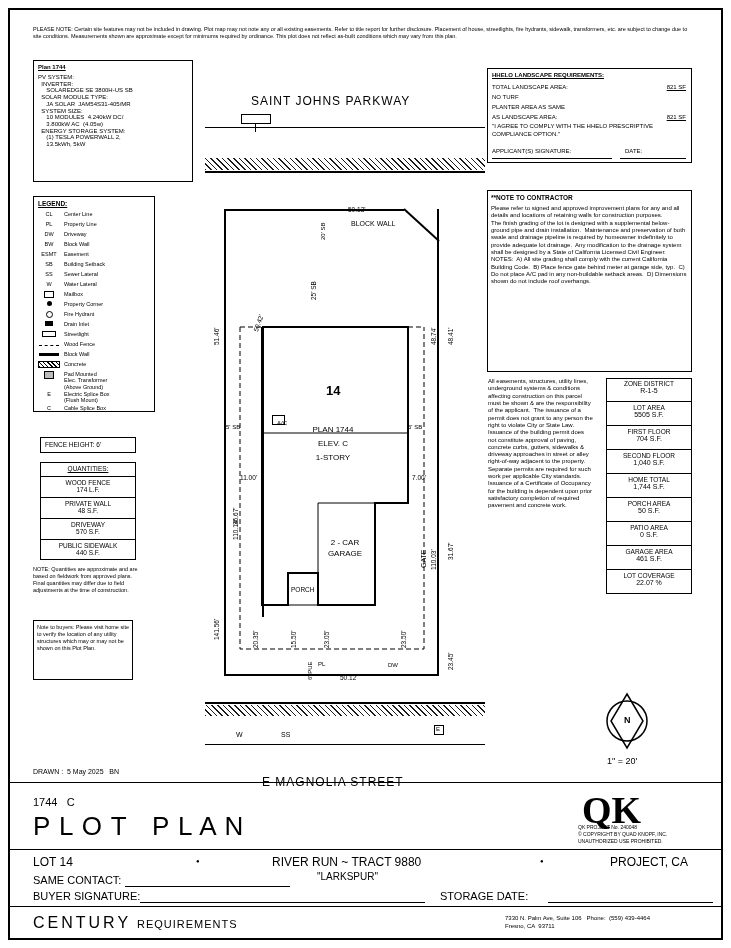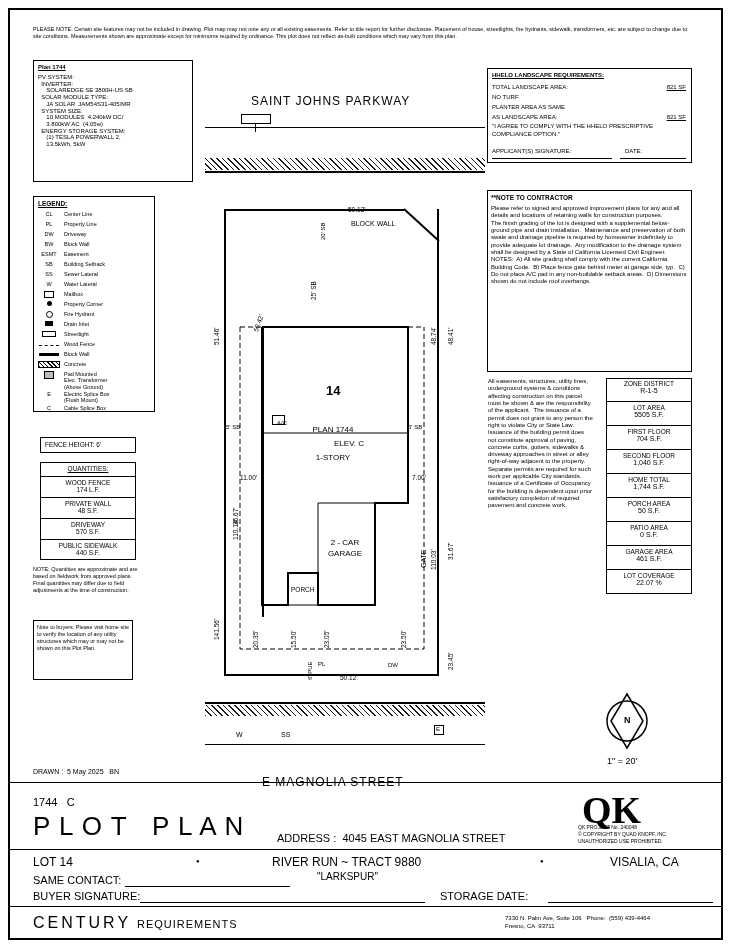--- a/index.html
+++ b/index.html
@@ -253,21 +253,21 @@
   <svg style="position:absolute;left:255px;top:320px;width:170px;height:310px;">
     <polyline points="7,7 153,7 153,183 120,183 120,285 63,285 63,253 33,253 33,285 7,285 7,7" fill="none" stroke="#000" stroke-width="2"></polyline>
     <line x1="7" y1="113" x2="153" y2="113" stroke="#000" stroke-width="1"></line>
     <line x1="63" y1="183" x2="120" y2="183" stroke="#000" stroke-width="1"></line>
     <line x1="63" y1="183" x2="63" y2="285" stroke="#000" stroke-width="1"></line>
     <rect x="33" y="253" width="30" height="32" fill="none" stroke="#000" stroke-width="1"></rect>
   </svg>
 
   <div class="txt f13 b" style="left:326px;top:384px;">14</div>
   <div class="txt f8 ctr" style="left:288px;top:426px;width:90px;">PLAN 1744</div>
-  <div class="txt f8 ctr" style="left:304px;top:440px;width:90px;">ELEV. C</div>
+  <div class="txt f8 ctr" style="left:288px;top:440px;width:90px;">ELEV. C</div>
   <div class="txt f8 ctr" style="left:288px;top:454px;width:90px;">1-STORY</div>
   <div class="txt f8 ctr" style="left:305px;top:538px;width:80px;line-height:1.35;">2 - CAR
 GARAGE</div>
   <div class="txt f65" style="left:291px;top:586px;">PORCH</div>
   <div class="txt f6" style="left:277px;top:420px;">A/C</div>
   <div class="bd" style="left:272px;top:415px;width:13px;height:10px;"></div>
 
   <div class="txt f7 rot90" style="left:420px;top:568px;">GATE</div>
   <div class="txt f7" style="left:351px;top:220px;">BLOCK WALL</div>
 
@@ -310,29 +310,28 @@
     <circle cx="29" cy="29" r="20" fill="none" stroke="#000" stroke-width="1.5"></circle>
     <polygon points="29,2 45,29 29,56 13,29" fill="none" stroke="#000" stroke-width="1.5"></polygon>
   </svg>
   <div class="txt f9 b" style="left:624px;top:715px;">N</div>
   <div class="txt f9" style="left:607px;top:756px;">1" = 20'</div>
 
   <div class="thinline" style="left:9px;top:782px;width:713px;height:1px;"></div>
   <div class="txt f7" style="left:33px;top:768px;">DRAWN :  5 May 2025   BN</div>
   <div class="txt f11" style="left:33px;top:796px;">1744   C</div>
   <div class="txt f26" style="left:33px;top:812px;letter-spacing:1px;">P L O T   P L A N</div>
-  <div class="txt f11" style="left:277px;top:832px;">ADDRESS :  4045 EAST MAGNOLIA STREET</div>
 
   <div class="thinline" style="left:9px;top:849px;width:713px;height:1px;"></div>
   <div class="txt f12" style="left:33px;top:856px;">LOT 14</div>
   <div class="txt f6" style="left:196px;top:858px;">●</div>
   <div class="txt f12" style="left:272px;top:856px;">RIVER RUN ~ TRACT 9880</div>
   <div class="txt f10" style="left:317px;top:871px;">"LARKSPUR"</div>
   <div class="txt f6" style="left:540px;top:858px;">●</div>
-  <div class="txt f12" style="left:610px;top:856px;">VISALIA, CA</div>
+  <div class="txt f12" style="left:610px;top:856px;">PROJECT, CA</div>
 
   <div class="txt f11" style="left:33px;top:874px;">SAME CONTACT:</div>
   <div class="thinline" style="left:125px;top:886px;width:165px;height:1px;"></div>
   <div class="txt f11" style="left:33px;top:890px;">BUYER SIGNATURE:</div>
   <div class="thinline" style="left:140px;top:902px;width:285px;height:1px;"></div>
   <div class="txt f11" style="left:440px;top:890px;">STORAGE DATE:</div>
   <div class="thinline" style="left:548px;top:902px;width:165px;height:1px;"></div>
 
   <div class="thinline" style="left:9px;top:906px;width:713px;height:1px;"></div>
   <div class="txt f16" style="left:33px;top:914px;letter-spacing:3px;">CENTURY</div>

